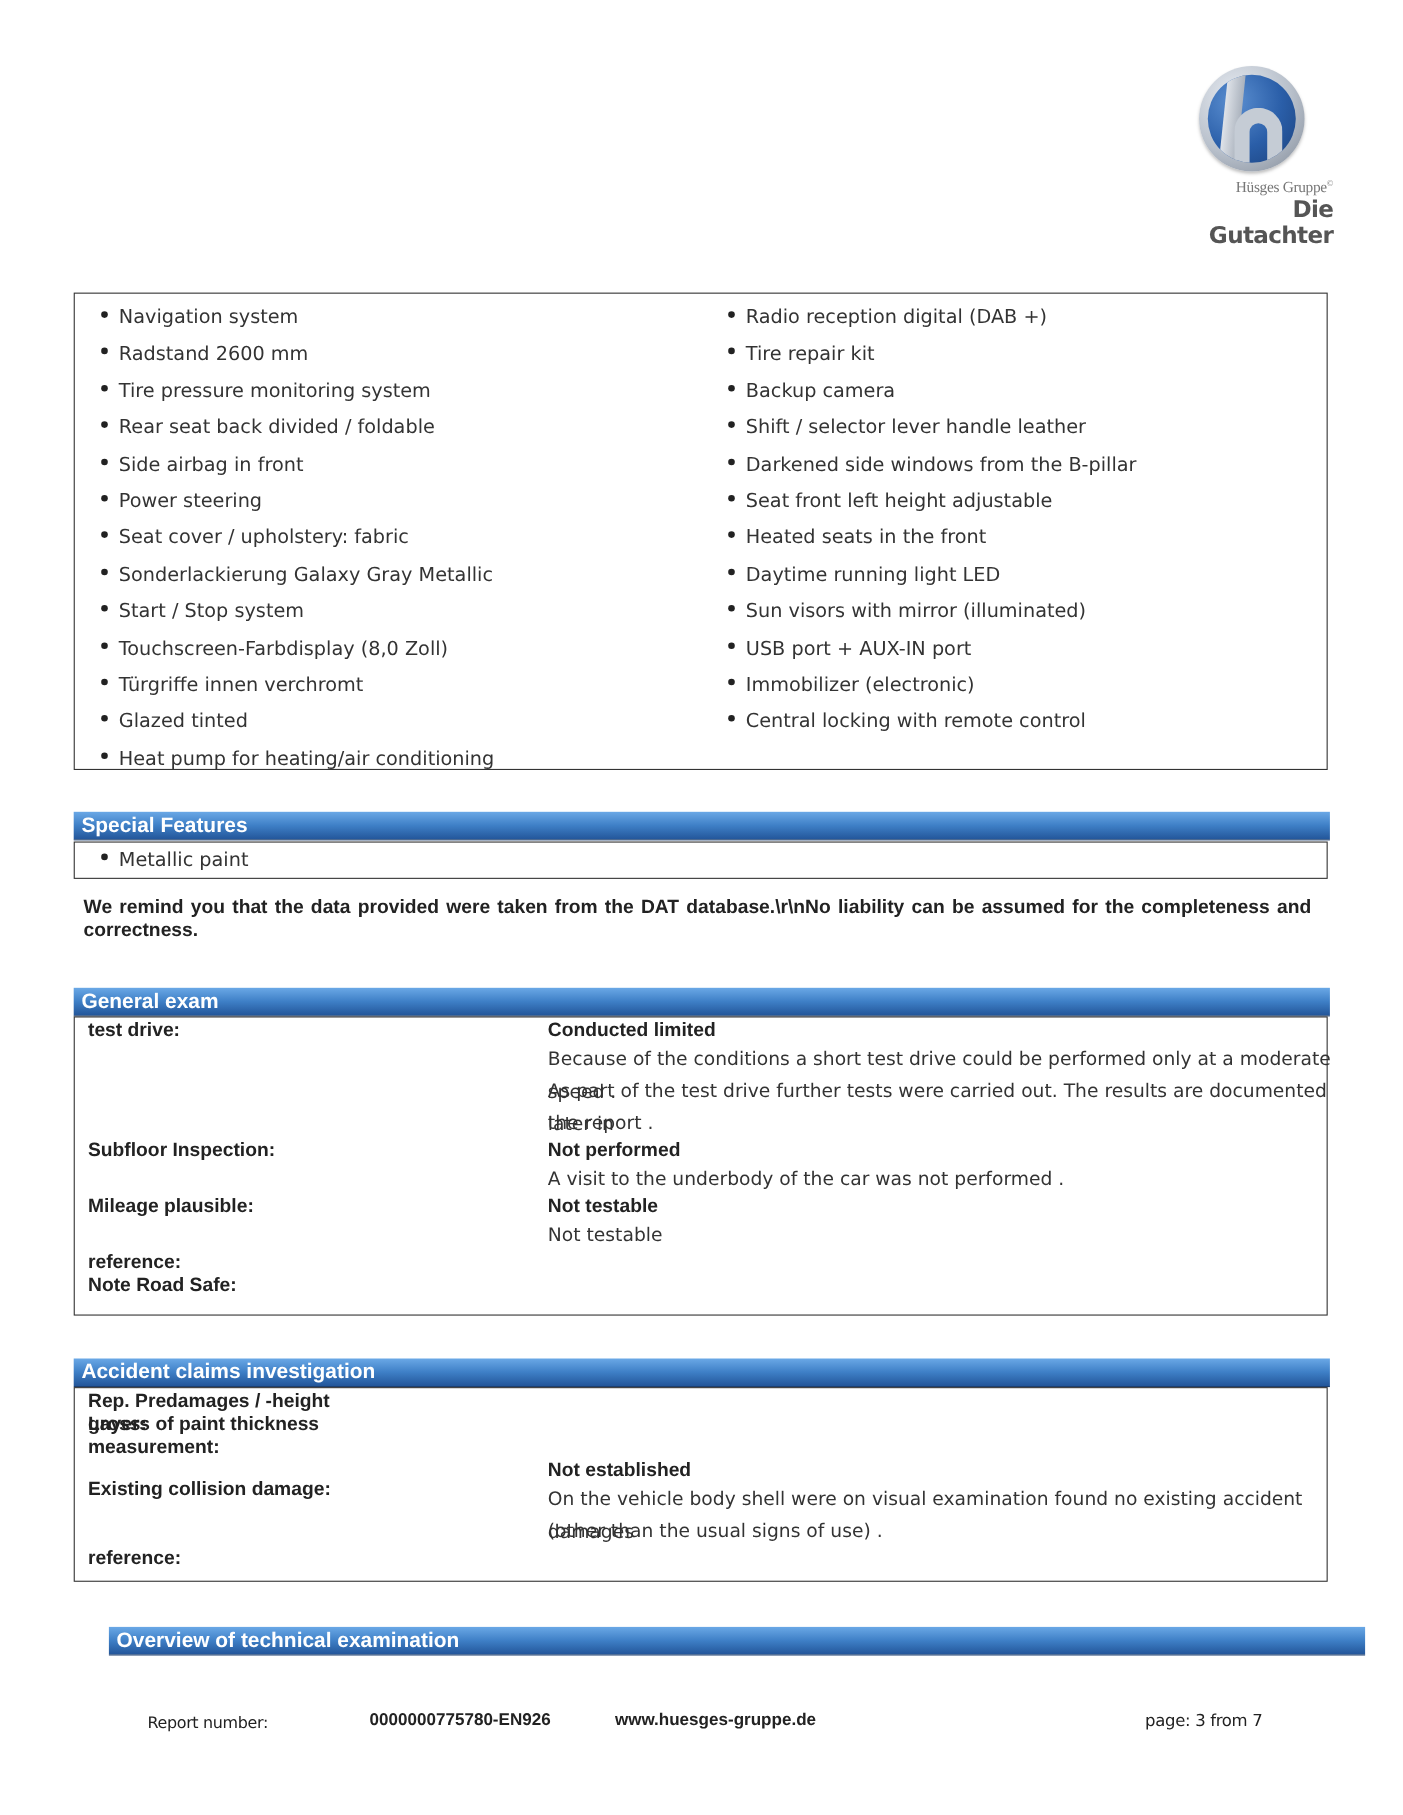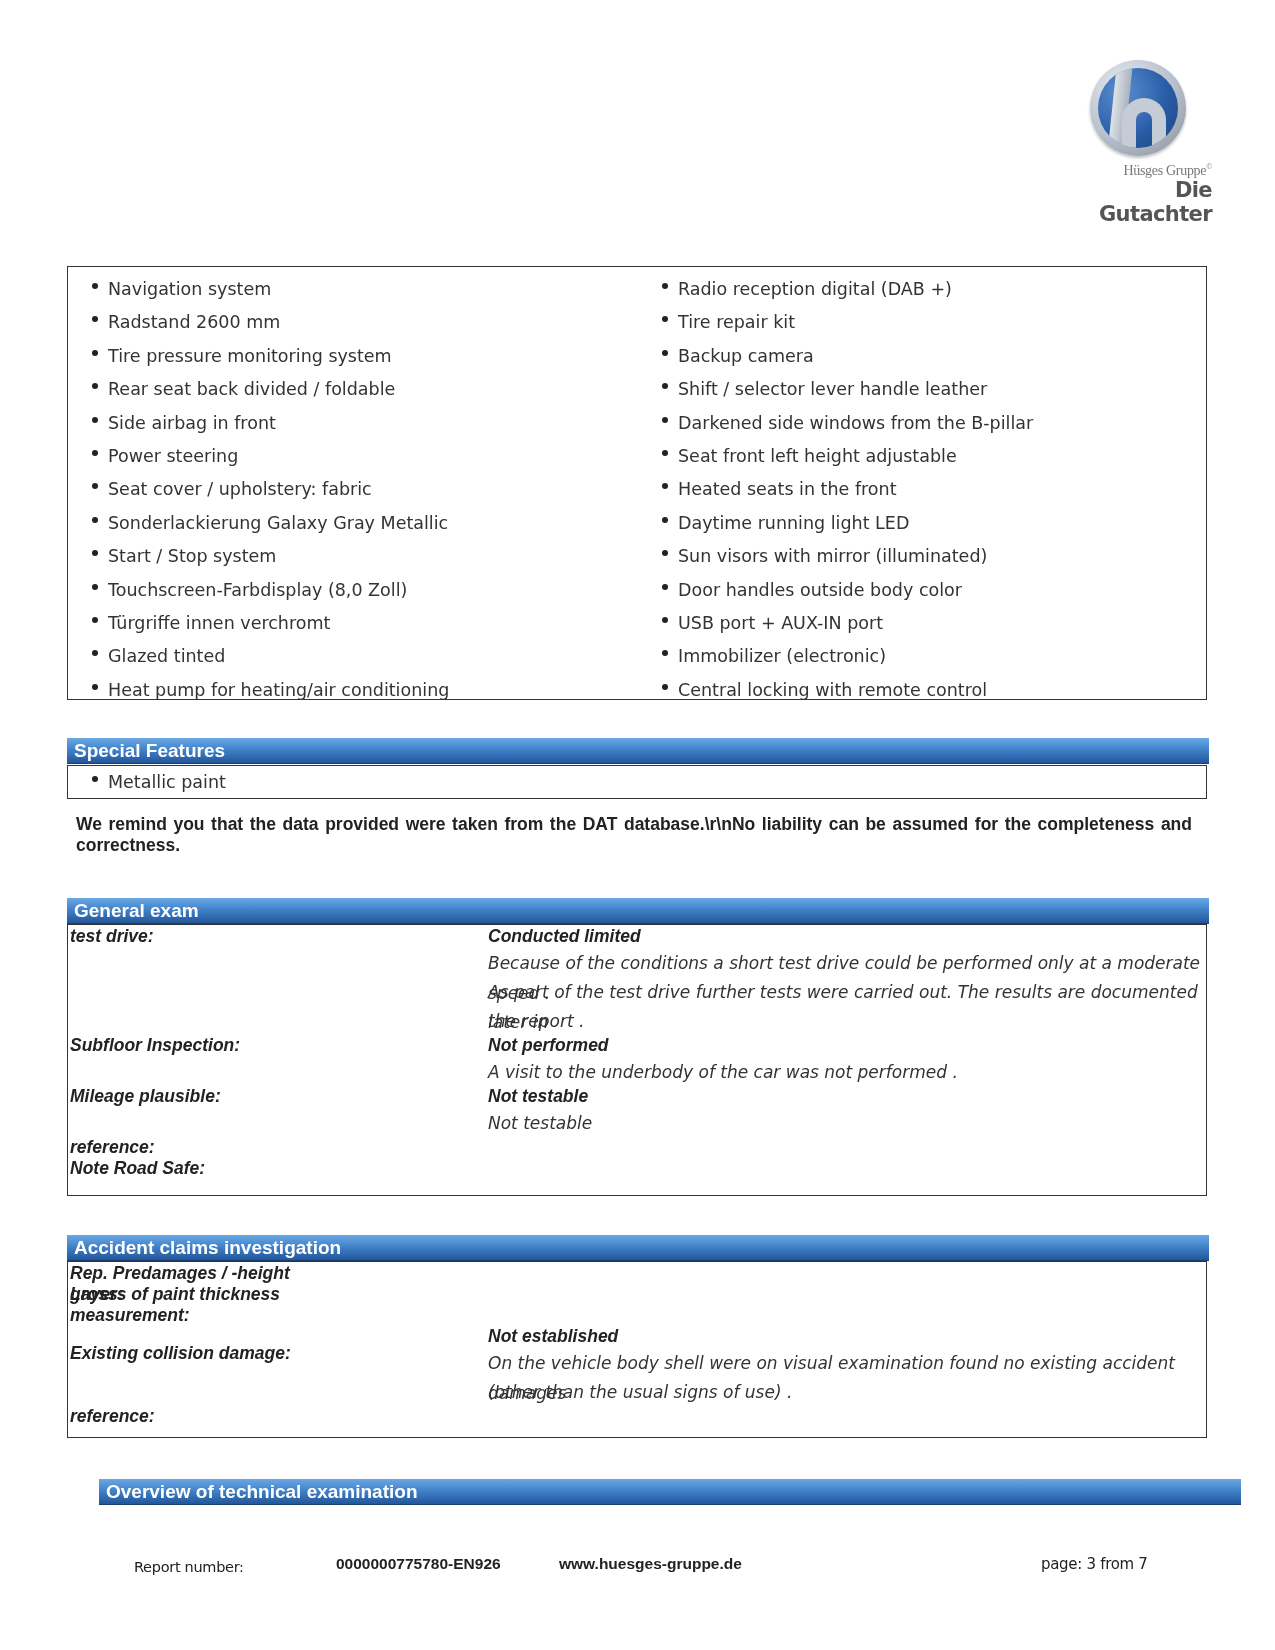--- a/index.html
+++ b/index.html
@@ -43,21 +43,21 @@
     .sf-box .bullet-item { position: absolute; left: 22px; top: 0; }
 
     .notice { position: absolute; left: 76px; top: 814px; width: 1116px; font-weight: bold; font-size: 17.5px; line-height: 21px; text-align: justify; text-align-last: left; color: #222; }
 
     .ge-header { top: 898px; }
     .ge-box { top: 924px; height: 272px; }
     .ac-header { top: 1235px; }
     .ac-box { top: 1261px; height: 177px; }
     .ov-header { top: 1479px; margin-left: 32px; }
 
-    .row { position: absolute; left: 2px; font-style: italic; }
+    .row { position: absolute; left: 12px; }
     .label { font-weight: bold; font-size: 17.5px; color: #222; line-height: 21px; }
     .value { position: absolute; left: 418px; font-weight: bold; font-size: 17.5px; color: #222; line-height: 21px; white-space: nowrap; }
     .desc { position: absolute; left: 418px; font-family: "DejaVu Sans", sans-serif; font-size: 17px; color: #333; line-height: 30px; width: 740px; }
 
     .footer { position: absolute; top: 1555px; font-size: 15px; color: #222; }
     .footer.label-rn { left: 134px; top: 1559px; font-family: "DejaVu Sans", sans-serif; font-size: 14.5px; letter-spacing: -0.3px; }
     .footer.num { left: 336px; font-weight: bold; font-size: 15.5px; }
     .footer.web { left: 559px; font-weight: bold; font-size: 15.5px; }
     .footer.page { left: 1041px; font-family: "DejaVu Sans", sans-serif; font-size: 15px; letter-spacing: -0.3px; }
     a.footer { text-decoration: none; color: #222; }
@@ -95,21 +95,20 @@
   <div class="col right" id="equip-right">
       <div class="bullet-item"><span class="dot"></span><span>Radio reception digital (DAB +)</span></div>
       <div class="bullet-item"><span class="dot"></span><span>Tire repair kit</span></div>
       <div class="bullet-item"><span class="dot"></span><span>Backup camera</span></div>
       <div class="bullet-item"><span class="dot"></span><span>Shift / selector lever handle leather</span></div>
       <div class="bullet-item"><span class="dot"></span><span>Darkened side windows from the B-pillar</span></div>
       <div class="bullet-item"><span class="dot"></span><span>Seat front left height adjustable</span></div>
       <div class="bullet-item"><span class="dot"></span><span>Heated seats in the front</span></div>
       <div class="bullet-item"><span class="dot"></span><span>Daytime running light LED</span></div>
       <div class="bullet-item"><span class="dot"></span><span>Sun visors with mirror (illuminated)</span></div>
-      <div class="bullet-item"><span class="dot"></span><span>Door handles outside body color</span></div>
       <div class="bullet-item"><span class="dot"></span><span>USB port + AUX-IN port</span></div>
       <div class="bullet-item"><span class="dot"></span><span>Immobilizer (electronic)</span></div>
       <div class="bullet-item"><span class="dot"></span><span>Central locking with remote control</span></div>
     </div>
 </div>
 
 <div class="section-header sf-header">Special Features</div>
 <div class="box sf-box">
   <div class="bullet-item">
     <span class="dot"></span>

